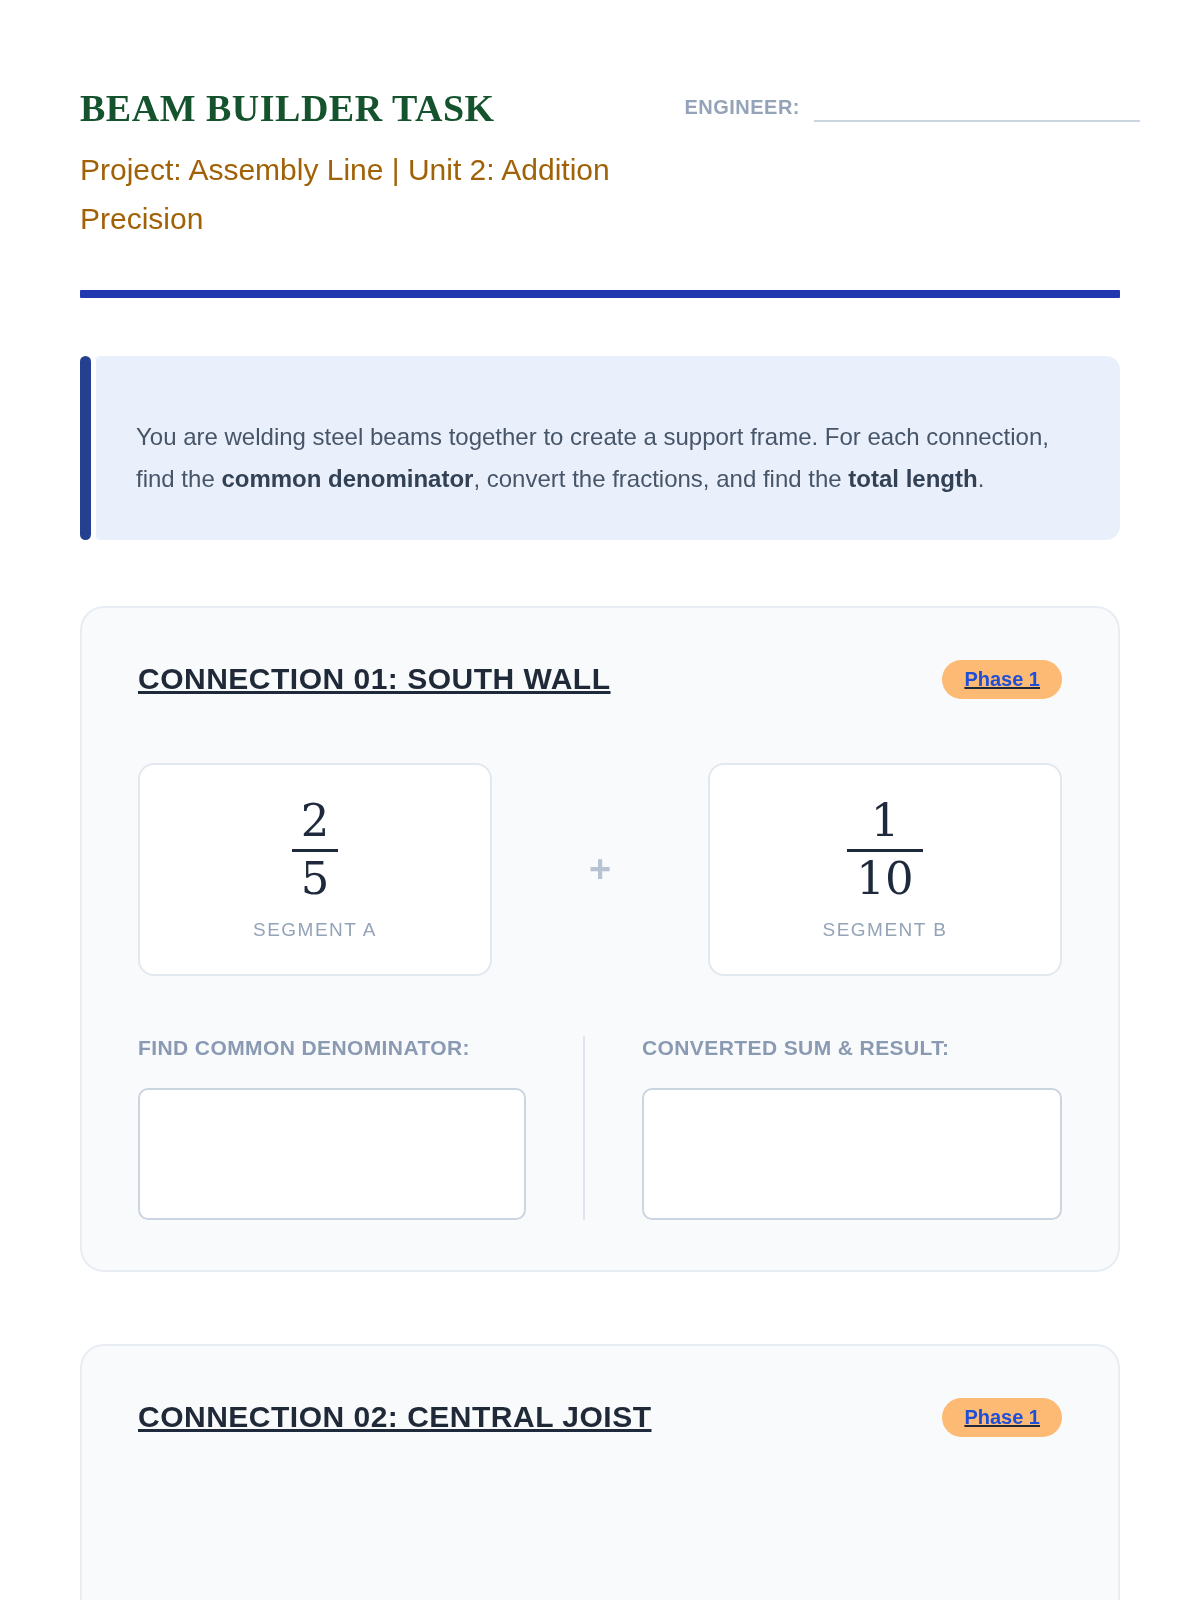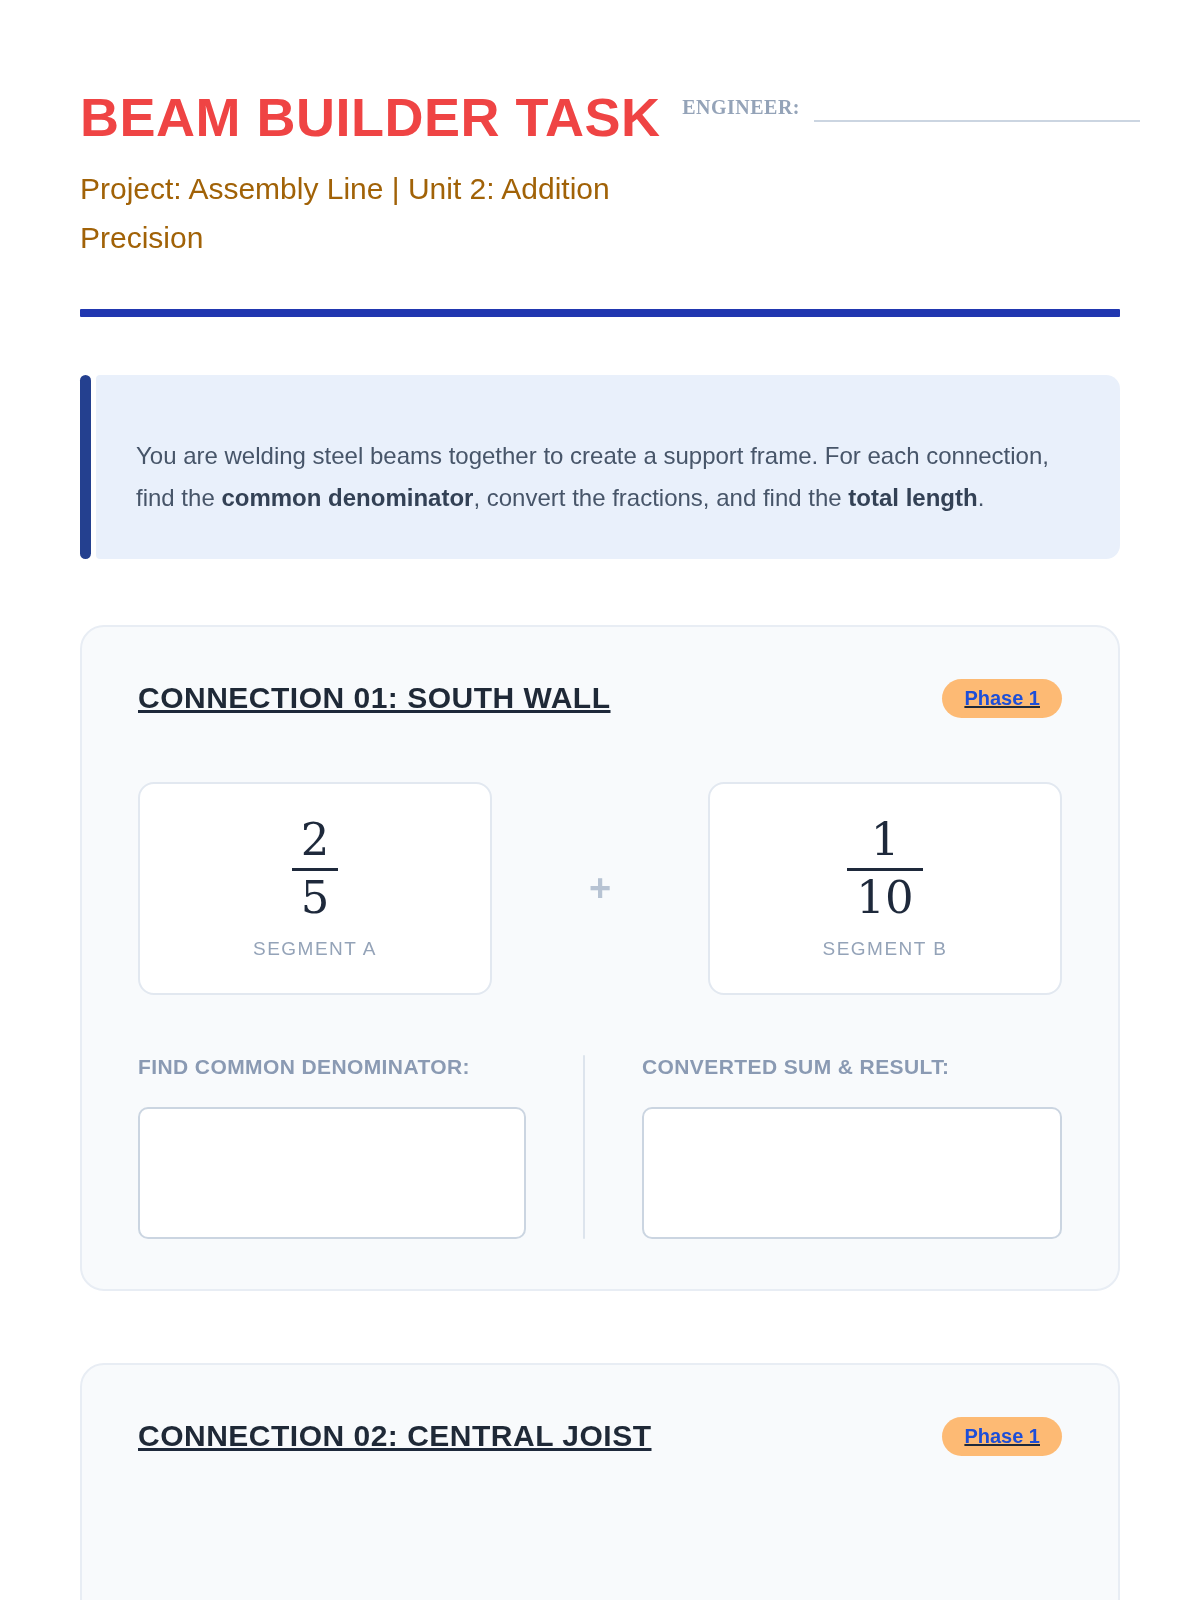--- a/index.html
+++ b/index.html
@@ -8,29 +8,29 @@
     width: 1200px; height: 1600px; overflow: hidden;
     font-family: "Liberation Sans", sans-serif;
     color: #1e293b;
   }
   .page { width: 1200px; height: 1600px; padding: 86px 80px 0 80px; overflow: hidden; }
 
   
   .top { display: flex; align-items: flex-start; }
   .title-block { width: 585px; flex: 0 0 585px; }
   h1.title {
-    font-family: Liberation Sans, sans-serif;
-    font-size: 54px; line-height: 1.18; font-weight: 700;
-    color: #ef4444; letter-spacing: 0.5px;
+    font-family: Liberation Serif, serif;
+    font-size: 38px; line-height: 1.18; font-weight: 700;
+    color: #14532d; letter-spacing: 0.5px;
   }
   .subtitle {
     margin-top: 14px; font-size: 30px; line-height: 1.65;
     color: #a16207; max-width: 585px;
   }
-  .form-block { flex: 1; padding-top: 2px; margin-right: -20px; font-family: Liberation Serif, serif; }
+  .form-block { flex: 1; padding-top: 2px; margin-right: -20px; }
   .field-row { display: flex; align-items: flex-end; }
   .field-row + .field-row { margin-top: 24px; }
   .field-label {
     flex: 0 0 135px; text-align: right; font-size: 20px; font-weight: 700;
     color: #94a3b8; letter-spacing: 0.5px; line-height: 1.25; padding-bottom: 2px;
   }
   .field-line {
     flex: 1; margin-left: 14px; border-bottom: 2px solid #cbd5e1;
     min-height: 34px; display: flex; align-items: flex-end; justify-content: flex-end;
   }

